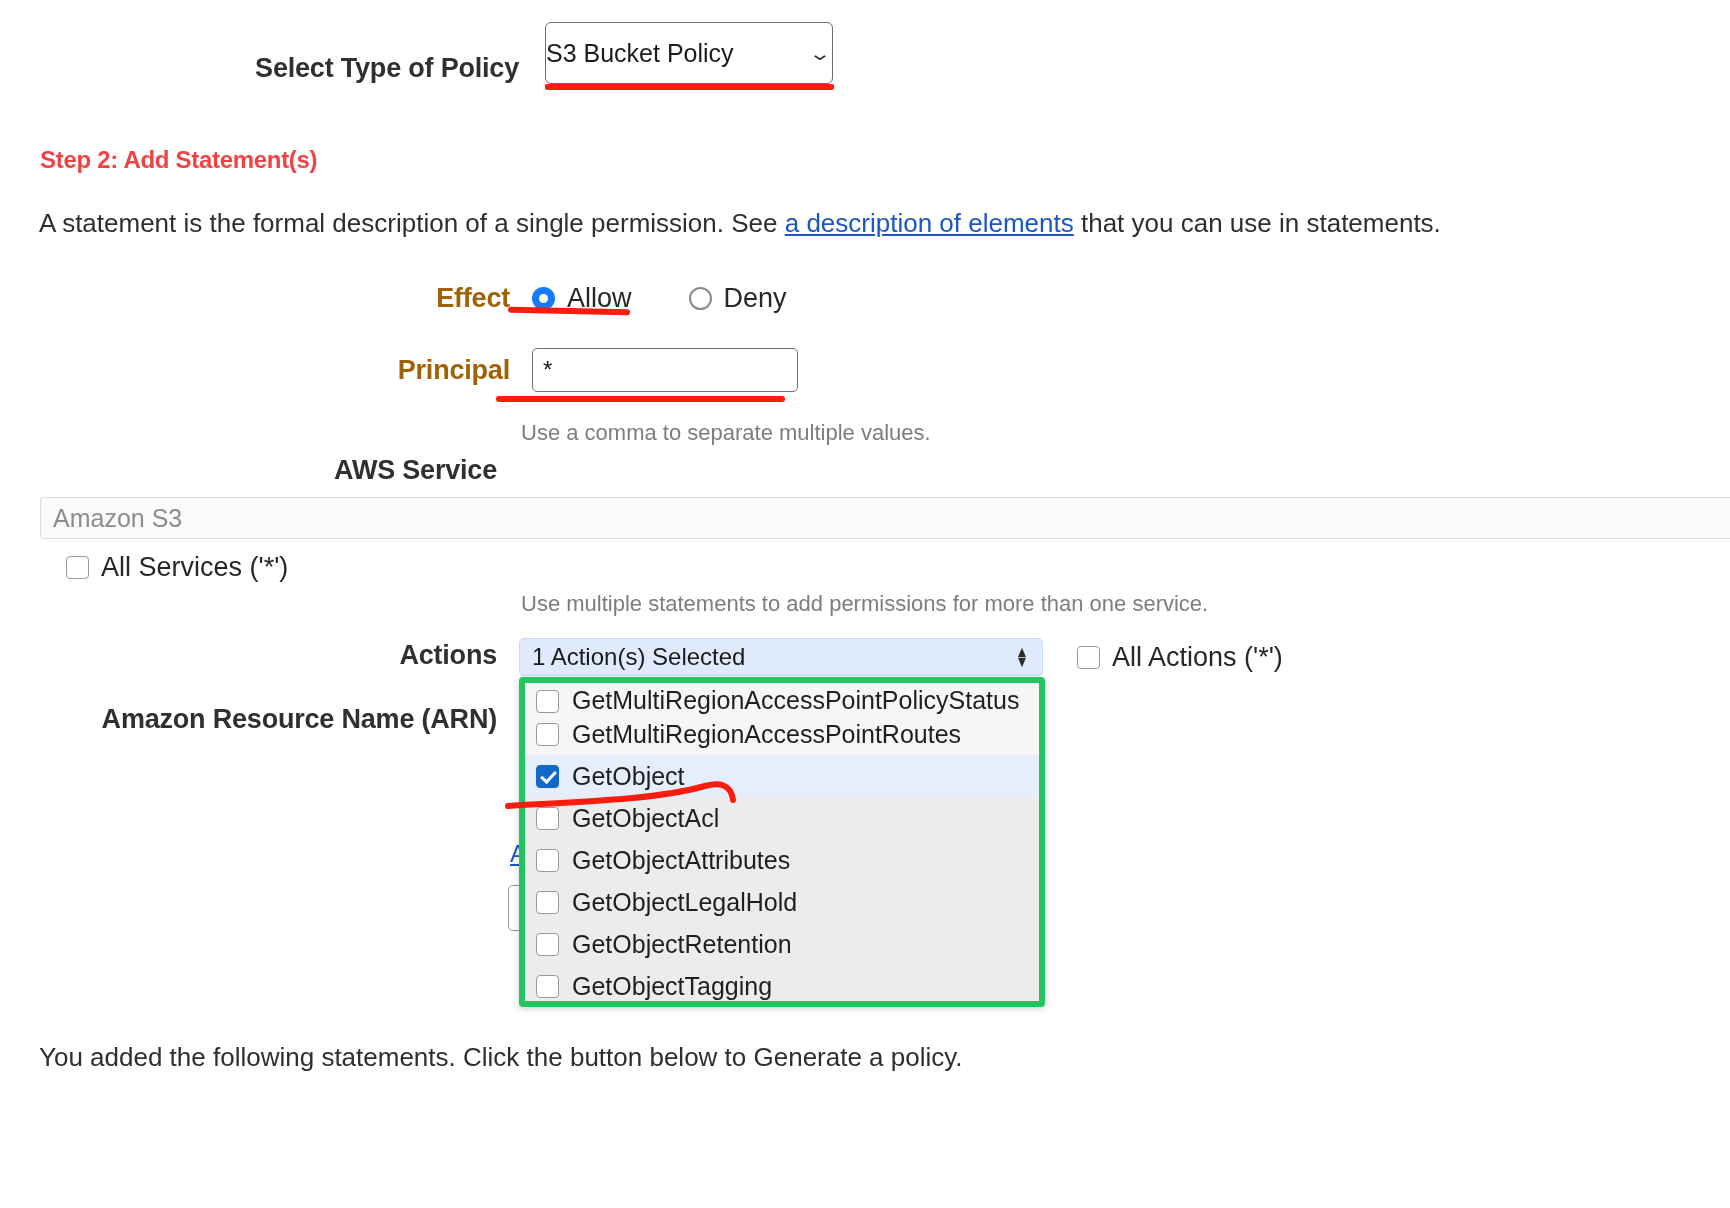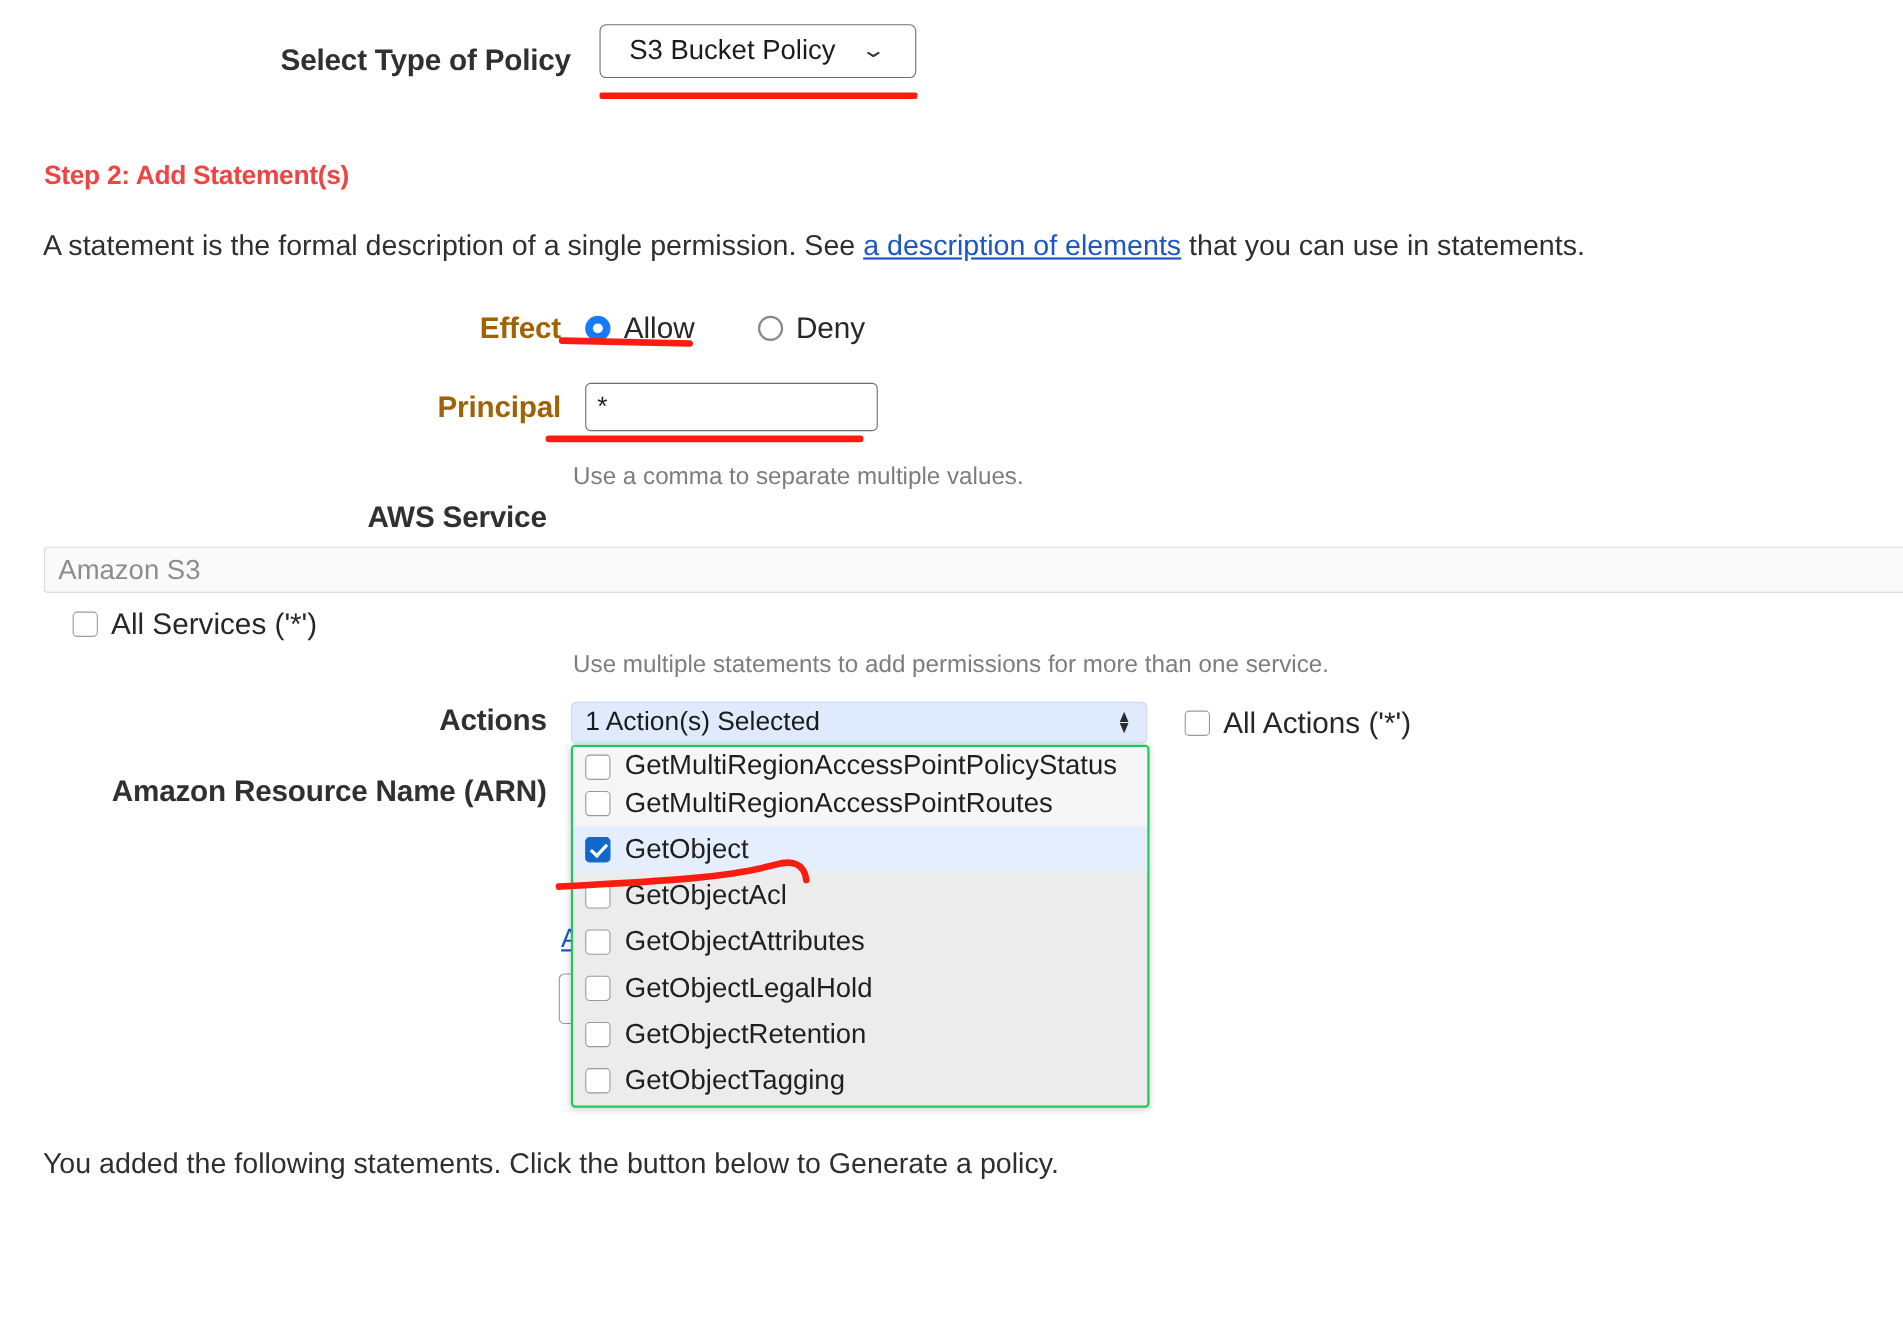--- a/index.html
+++ b/index.html
@@ -39,28 +39,28 @@
     color: #303030;
     padding-right: 26px;
     box-sizing: border-box;
     letter-spacing: -0.2px;
   }
   .policy-select-wrap {
     position: relative;
   }
   .policy-select {
     width: 288px;
-    height: 49px;
+    height: 62px;
     border: 1.5px solid #6e6e6e;
     border-radius: 6px;
     background: #ffffff;
     display: flex;
     align-items: center;
     justify-content: space-between;
-    padding: 0 26px;
+    padding: 0 0;
     box-sizing: border-box;
     font-size: 25px;
     color: #1c1c1c;
   }
   .chevron {
     font-size: 19px;
     color: #3a3a3a;
     line-height: 1;
     transform: scaleX(1.5);
     margin-right: 4px;
@@ -380,21 +380,21 @@
   }
 
   
   .dropdown {
     position: absolute;
     left: 519px;
     top: 677px;
     width: 526px;
     height: 330px;
     background: #ececec;
-    border: 2px solid #22c55e;
+    border: 6px solid #22c55e;
     border-radius: 4px;
     box-sizing: border-box;
     overflow: hidden;
     box-shadow: 0 2px 7px rgba(0,0,0,0.18);
   }
   .dd-item {
     height: 42px;
     display: flex;
     align-items: center;
     padding-left: 11px;

